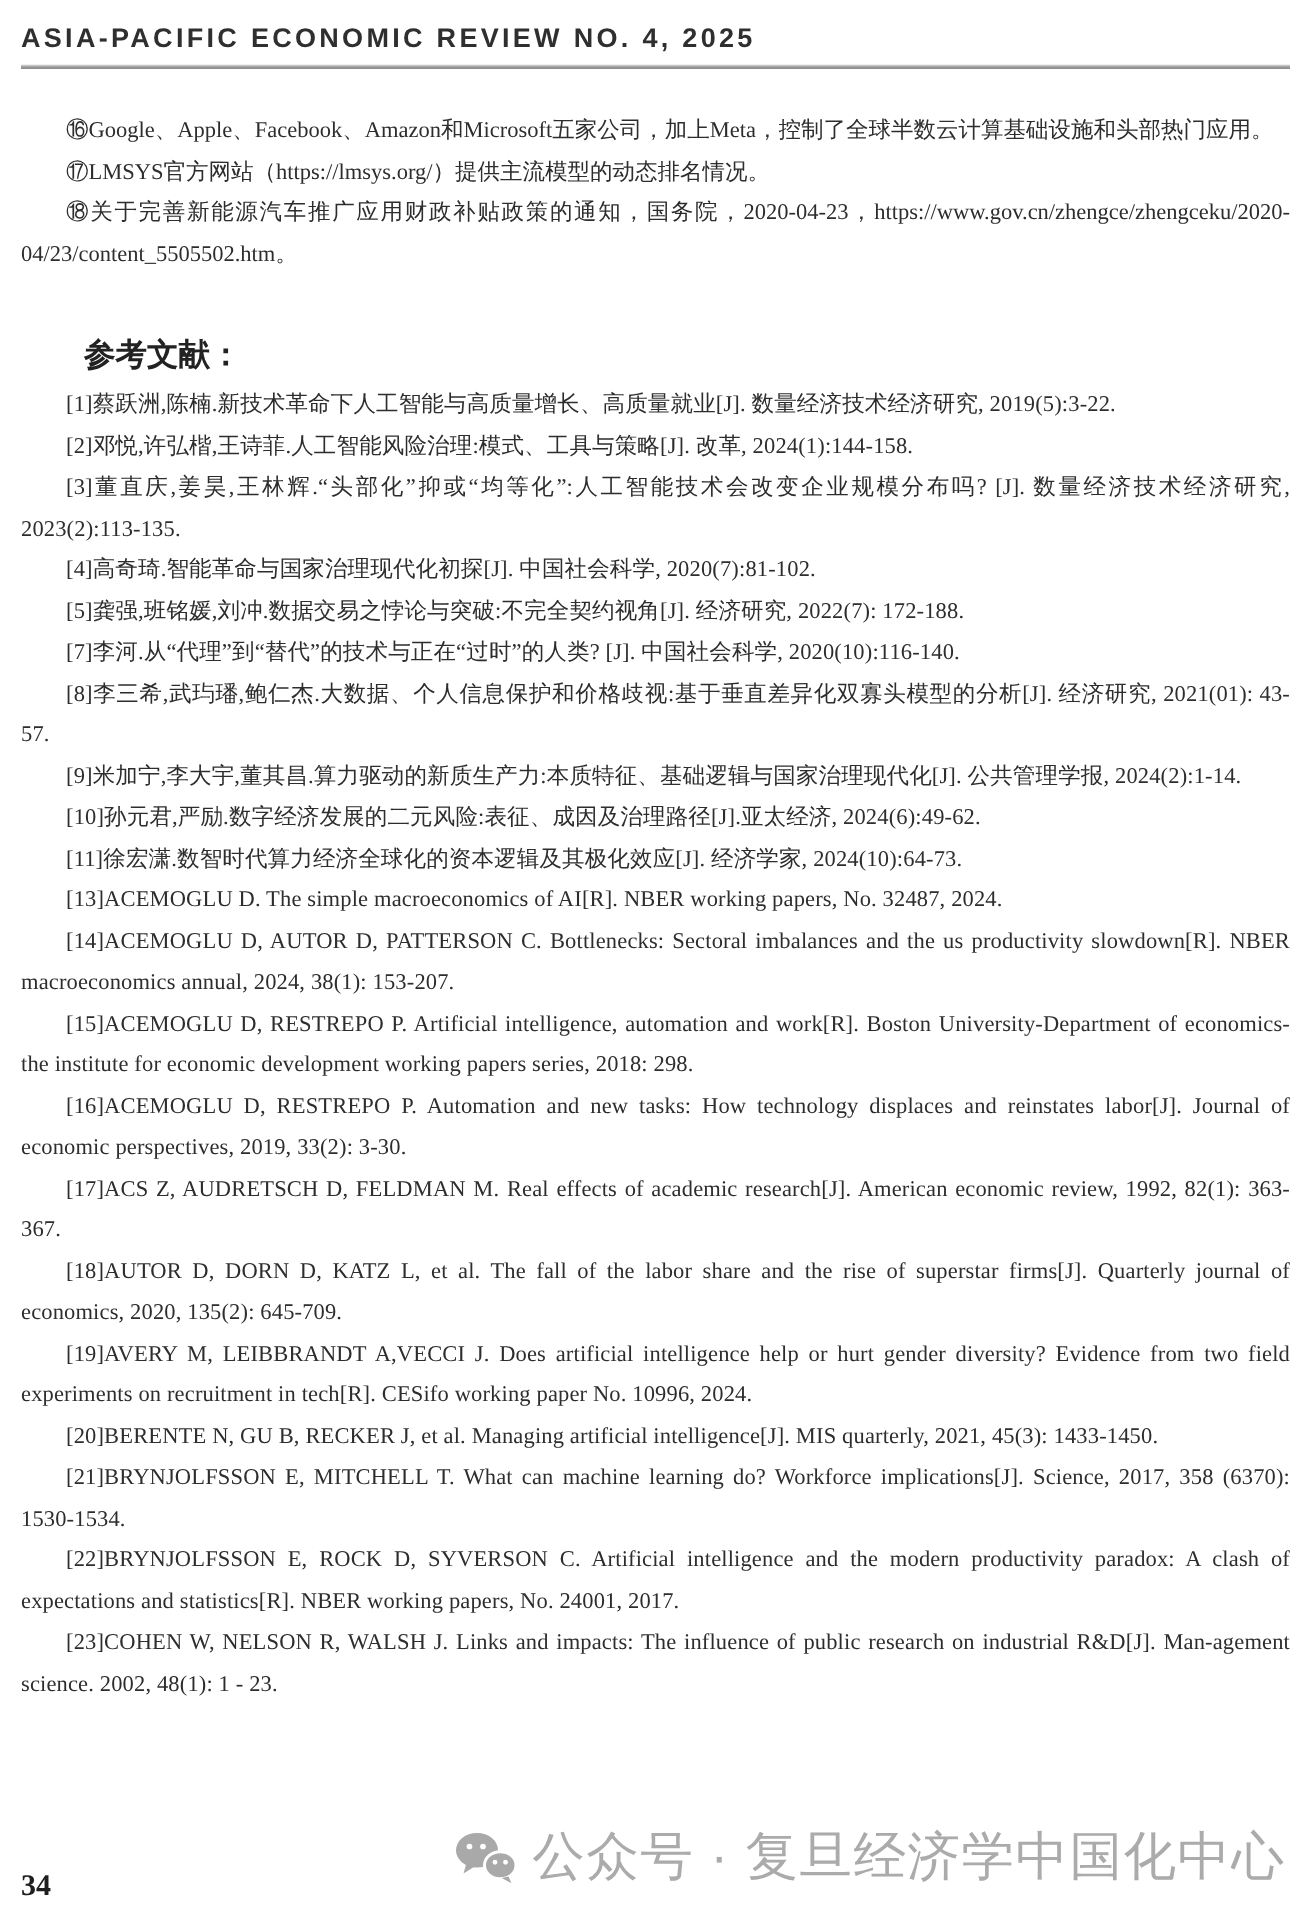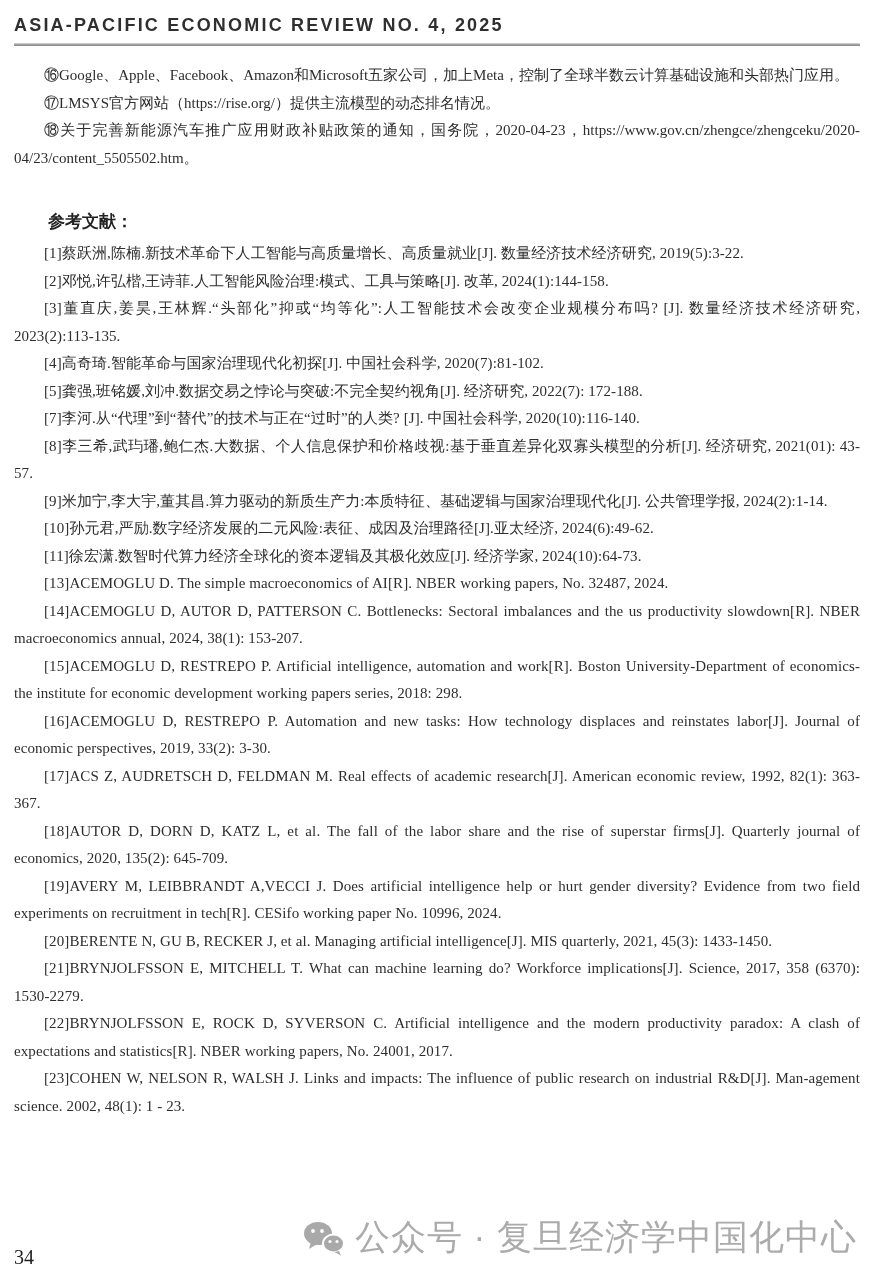--- a/index.html
+++ b/index.html
@@ -24,46 +24,46 @@
     color: #2f2f2f;
     white-space: nowrap;
   }
   .header-rule {
     height: 3px;
     margin-top: 7px;
     background: linear-gradient(to bottom, #e2e2e2 0%, #9a9a9a 55%, #8b8b8b 100%);
   }
 
   
-  .footnotes { margin-top: 16px; }
+  .footnotes { margin-top: 28px; }
   p.fn, p.ref {
     margin: 0;
     font-size: 15px;
     line-height: 27.5px;
     text-align: justify;
     text-indent: 2em;
     color: #2d2d2d;
     word-break: normal;
   }
   p.ref { letter-spacing: 0.1px; }
 
   .ref-heading {
     margin: 38px 0 7px 0;
     padding-left: 2em;
-    font-size: 17px;
+    font-size: 21px;
     font-weight: 700;
     color: #222222;
   }
 
   
   .page-number {
     position: absolute;
     left: 14px; bottom: 12px;
     font-size: 20px;
-    font-weight: 400;
+    font-weight: 700;
     color: #1f1f1f;
     font-family: "Liberation Serif", "DejaVu Serif", serif;
   }
   .watermark {
     position: absolute;
     right: 16px; bottom: 20px;
     display: flex;
     align-items: center;
     gap: 10px;
     color: #ababab;
@@ -83,21 +83,21 @@
 <div class="page">
   <div class="content">
 
     <header>
       <div class="journal-title">ASIA-PACIFIC ECONOMIC REVIEW NO. 4, 2025</div>
       <div class="header-rule"></div>
     </header>
 
     <section class="footnotes">
         <p class="fn"><span>⑯</span><span>Google、Apple、Facebook、Amazon和Microsoft五家公司，加上Meta，控制了全球半数云计算基础设施和头部热门应用。</span></p>
-        <p class="fn"><span>⑰</span><span>LMSYS官方网站（https://rise.org/）提供主流模型的动态排名情况。</span></p>
+        <p class="fn"><span>⑰</span><span>LMSYS官方网站（https://lmsys.org/）提供主流模型的动态排名情况。</span></p>
         <p class="fn"><span>⑱</span><span>关于完善新能源汽车推广应用财政补贴政策的通知，国务院，2020-04-23，https://www.gov.cn/zhengce/zhengceku/2020-04/23/content_5505502.htm。</span></p>
       </section>
 
     <h2 class="ref-heading">参考文献：</h2>
 
     <section class="references">
         <p class="ref">[1]蔡跃洲,陈楠.新技术革命下人工智能与高质量增长、高质量就业[J]. 数量经济技术经济研究, 2019(5):3-22.</p>
         <p class="ref">[2]邓悦,许弘楷,王诗菲.人工智能风险治理:模式、工具与策略[J]. 改革, 2024(1):144-158.</p>
         <p class="ref">[3]董直庆,姜昊,王林辉.“头部化”抑或“均等化”:人工智能技术会改变企业规模分布吗? [J]. 数量经济技术经济研究, 2023(2):113-135.</p>
         <p class="ref">[4]高奇琦.智能革命与国家治理现代化初探[J]. 中国社会科学, 2020(7):81-102.</p>
@@ -108,21 +108,21 @@
         <p class="ref">[10]孙元君,严励.数字经济发展的二元风险:表征、成因及治理路径[J].亚太经济, 2024(6):49-62.</p>
         <p class="ref">[11]徐宏潇.数智时代算力经济全球化的资本逻辑及其极化效应[J]. 经济学家, 2024(10):64-73.</p>
         <p class="ref">[13]ACEMOGLU D. The simple macroeconomics of AI[R]. NBER working papers, No. 32487, 2024.</p>
         <p class="ref">[14]ACEMOGLU D, AUTOR D, PATTERSON C. Bottlenecks: Sectoral imbalances and the us productivity slowdown[R]. NBER macroeconomics annual, 2024, 38(1): 153-207.</p>
         <p class="ref">[15]ACEMOGLU D, RESTREPO P. Artificial intelligence, automation and work[R]. Boston University-Department of economics-the institute for economic development working papers series, 2018: 298.</p>
         <p class="ref">[16]ACEMOGLU D, RESTREPO P. Automation and new tasks: How technology displaces and reinstates labor[J]. Journal of economic perspectives, 2019, 33(2): 3-30.</p>
         <p class="ref">[17]ACS Z, AUDRETSCH D, FELDMAN M. Real effects of academic research[J]. American economic review, 1992, 82(1): 363-367.</p>
         <p class="ref">[18]AUTOR D, DORN D, KATZ L, et al. The fall of the labor share and the rise of superstar firms[J]. Quarterly journal of economics, 2020, 135(2): 645-709.</p>
         <p class="ref">[19]AVERY M, LEIBBRANDT A,VECCI J. Does artificial intelligence help or hurt gender diversity? Evidence from two field experiments on recruitment in tech[R]. CESifo working paper No. 10996, 2024.</p>
         <p class="ref">[20]BERENTE N, GU B, RECKER J, et al. Managing artificial intelligence[J]. MIS quarterly, 2021, 45(3): 1433-1450.</p>
-        <p class="ref">[21]BRYNJOLFSSON E, MITCHELL T. What can machine learning do? Workforce implications[J]. Science, 2017, 358 (6370): 1530-2279.</p>
+        <p class="ref">[21]BRYNJOLFSSON E, MITCHELL T. What can machine learning do? Workforce implications[J]. Science, 2017, 358 (6370): 1530-1534.</p>
         <p class="ref">[22]BRYNJOLFSSON E, ROCK D, SYVERSON C. Artificial intelligence and the modern productivity paradox: A clash of expectations and statistics[R]. NBER working papers, No. 24001, 2017.</p>
         <p class="ref">[23]COHEN W, NELSON R, WALSH J. Links and impacts: The influence of public research on industrial R&amp;D[J]. Man-agement science. 2002, 48(1): 1 - 23.</p>
       </section>
 
   </div>
 
   <div class="page-number">34</div>
 
   <div class="watermark">
     <span class="wm-icon">

